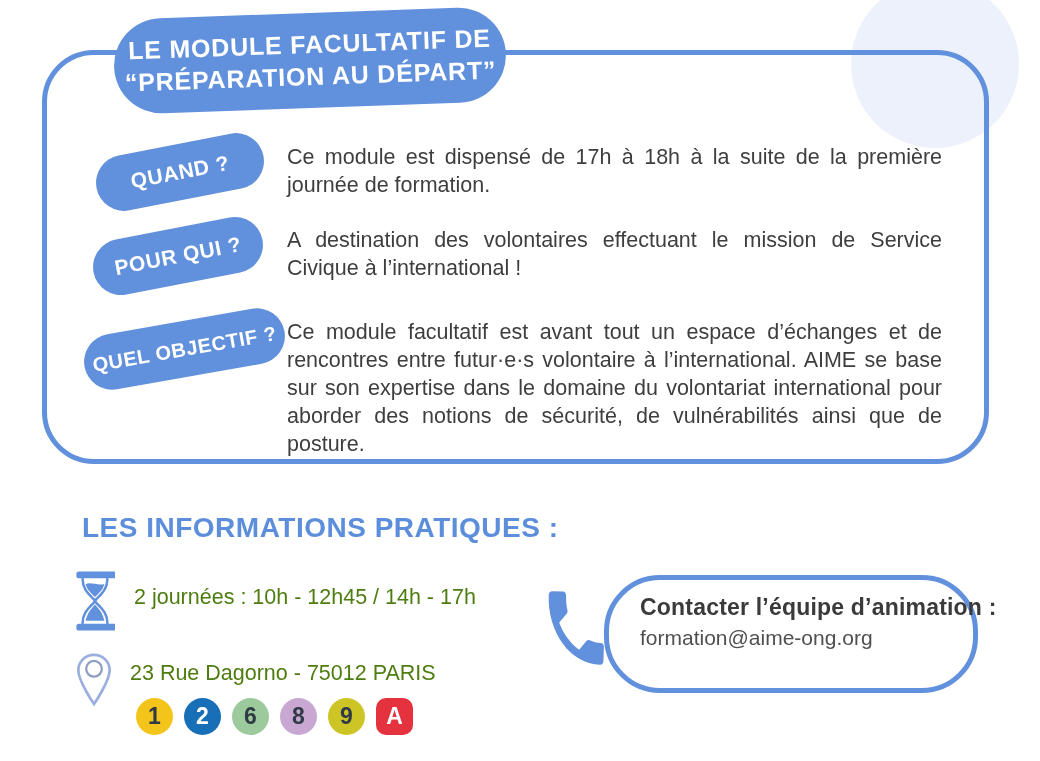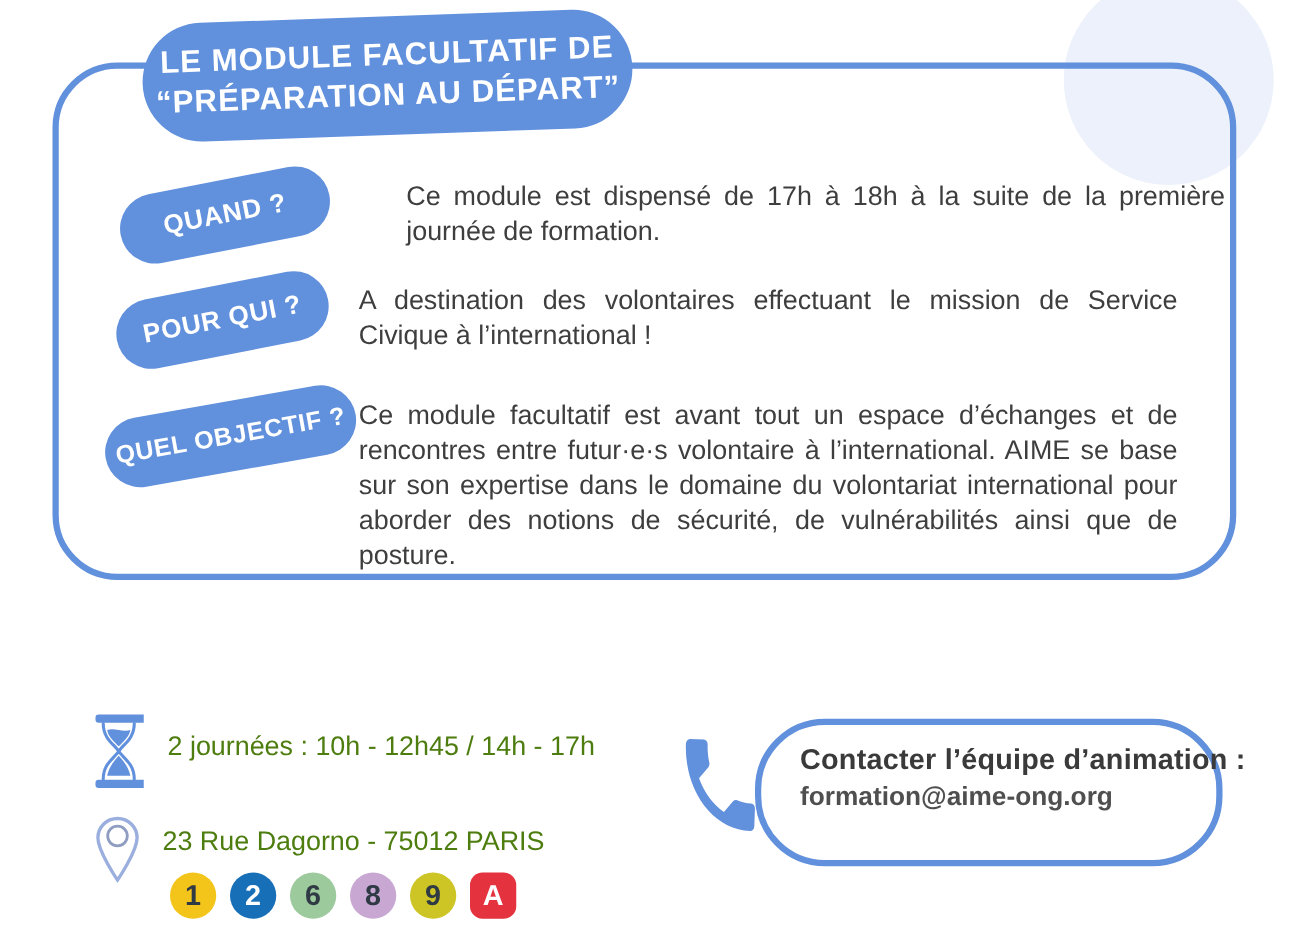--- a/index.html
+++ b/index.html
@@ -20,21 +20,21 @@
 
   .qa-badge { position:absolute; background:#6190DC; border-radius:30px; color:#ffffff;
               font-weight:bold; display:flex; align-items:center; justify-content:center;
               letter-spacing:0.6px; z-index:3; }
   .badge-quand    { left:95px;  top:144px; width:170px; height:56px; transform:rotate(-11deg); font-size:21px; }
   .badge-pourqui  { left:92px;  top:228px; width:172px; height:56px; transform:rotate(-11deg); font-size:21px; }
   .badge-objectif { left:83px;  top:321px; width:203px; height:56px; transform:rotate(-10deg); font-size:20px; }
 
   .qa-text { position:absolute; left:287px; width:655px; font-size:21.5px; line-height:28px;
              color:#3E3E3E; text-align:justify; z-index:2; }
-  .text-quand    { top:143px;margin-left:38px; }
+  .text-quand    { top:143px; }
   .text-pourqui  { top:226px; }
   .text-objectif { top:318px; }
 
   .practical-heading { position:absolute; left:82px; top:512px; font-size:28px; font-weight:bold;
                        color:#5C8EDC; letter-spacing:0.5px; z-index:2; }
 
   .icon { position:absolute; z-index:2; }
   .hourglass-icon { left:75px; top:571px; }
   .pin-icon       { left:73px; top:652px; }
   .phone-icon     { left:538px; top:580px; z-index:4; transform:rotate(2deg); }
@@ -45,21 +45,21 @@
 
   .metro-row { position:absolute; left:136px; top:698px; display:flex; gap:11px; align-items:center; z-index:2; }
   .metro-badge { width:37px; height:37px; border-radius:50%; display:flex; align-items:center;
                  justify-content:center; font-weight:bold; font-size:23px; }
   .metro-badge.square { border-radius:10px; }
 
   .contact-box { position:absolute; left:604px; top:575px; width:374px; height:118px;
                  border:5px solid #6190DC; border-radius:56px; background:#ffffff; z-index:3; }
   .contact-content { position:absolute; left:640px; top:594px; z-index:4; }
   .contact-title { font-size:23px; font-weight:bold; color:#3A3A3A; margin-bottom:4px; letter-spacing:0.2px; }
-  .contact-line  { font-size:21px; color:#4F4F4F; line-height:26px;font-weight:bold; }
+  .contact-line  { font-size:21px; color:#4F4F4F; line-height:26px; }
 </style>
 </head>
 <body>
 
 <div class="canvas">
 
   <div class="bg-circle"></div>
 
   <div class="module-box"></div>
 
@@ -76,20 +76,21 @@
   <div class="qa-badge badge-pourqui">
     <span>POUR QUI ?</span>
   </div>
   <div class="qa-text text-pourqui">A destination des volontaires effectuant le mission de Service Civique à l’international !</div>
 
   <div class="qa-badge badge-objectif">
     <span>QUEL OBJECTIF ?</span>
   </div>
   <div class="qa-text text-objectif">Ce module facultatif est avant tout un espace d’échanges et de rencontres entre futur·e·s volontaire à l’international. AIME se base sur son expertise dans le domaine du volontariat international pour aborder des notions de sécurité, de vulnérabilités ainsi que de posture.</div>
 
+  <div class="practical-heading">LES INFORMATIONS PRATIQUES :</div>
 
   <span class="icon hourglass-icon">
     <svg width="40" height="60" viewBox="0 0 36 58">
       <g fill="#6190DC" stroke="#6190DC">
         <path d="M1 0 h34 a2.5 2.5 0 0 1 2.5 2.5 v1.5 a2.5 2.5 0 0 1 -2.5 2.5 h-34 a2.5 2.5 0 0 1 -2.5 -2.5 v-1.5 a2.5 2.5 0 0 1 2.5 -2.5 z" transform="translate(1.5,0.5)" stroke="none"></path>
         <path d="M1 0 h34 a2.5 2.5 0 0 1 2.5 2.5 v1.5 a2.5 2.5 0 0 1 -2.5 2.5 h-34 a2.5 2.5 0 0 1 -2.5 -2.5 v-1.5 a2.5 2.5 0 0 1 2.5 -2.5 z" transform="translate(1.5,51)" stroke="none"></path>
         <path d="M6 7.5 C6 18 12.5 22.5 16.5 27 L18 28.8 L19.5 27 C23.5 22.5 30 18 30 7.5" fill="none" stroke-width="2.4" stroke-linecap="round"></path>
         <path d="M6 50.5 C6 40 12.5 35.5 16.5 31 L18 29.2 L19.5 31 C23.5 35.5 30 40 30 50.5" fill="none" stroke-width="2.4" stroke-linecap="round"></path>
         <path d="M9 12.5 C10 18 14.5 21.5 18 25.2 C21.5 21.5 26 18 27 12.5 C21 14.5 15 10.5 9 12.5 Z" stroke="none"></path>
         <path d="M18 32.5 C14 37 10.5 41 9 48 L27 48 C25.5 41 22 37 18 32.5 Z" stroke="none"></path>

